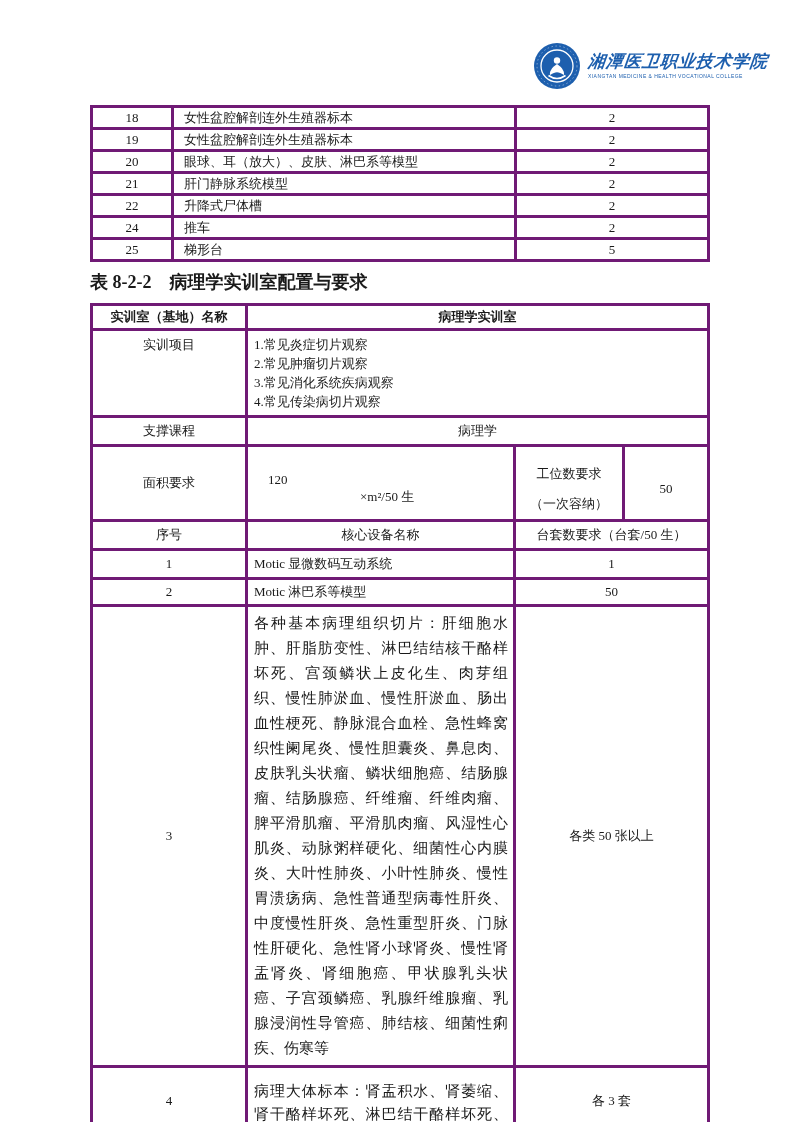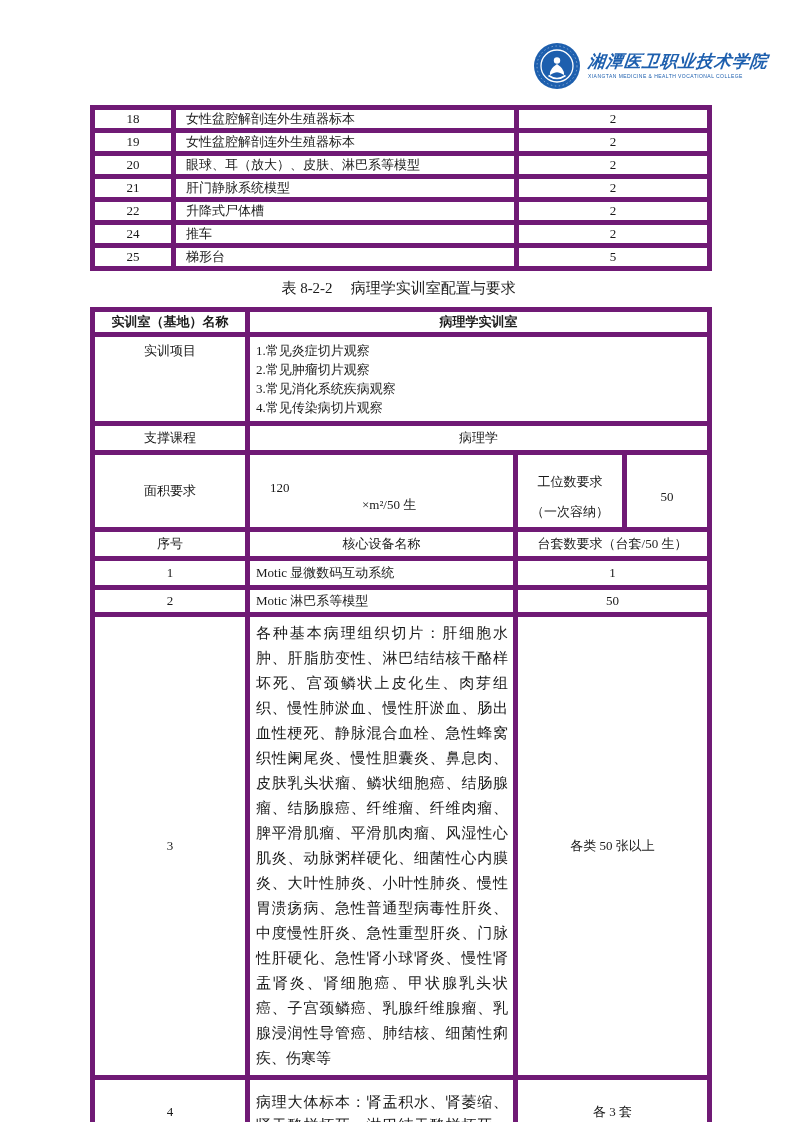--- a/index.html
+++ b/index.html
@@ -22,27 +22,27 @@
     color:#1d5fae; letter-spacing:1px; transform:skewX(-6deg);
     white-space:nowrap; line-height:20px;
   }
   .logo .en {
     font-size:5px; color:#1d5fae; letter-spacing:.45px;
     white-space:nowrap; line-height:8px; font-family:"Liberation Sans",sans-serif;
   }
   
   .content { padding:105px 87px 0 90px; }
   table.tbl { border-collapse:collapse; table-layout:fixed; width:617px; }
-  table.tbl td { border:5px solid #701a75; font-size:13px; vertical-align:middle; overflow:hidden; }
+  table.tbl td { border:3px solid #701a75; font-size:13px; vertical-align:middle; overflow:hidden; }
   .c { text-align:center; }
   .name-cell { padding-left:10px; }
   
   .t1 td { height:22px; }
   
-  .caption { width:617px; text-align:center; margin:8px 0 9px; font-size:15px; font-weight:normal; }
+  .caption { width:617px; text-align:left; margin:8px 0 9px; font-size:18px; font-weight:bold; }
   .caption .cap-label { margin-right:18px; }
   
   .rowA td { height:25px; font-weight:bold; }
   .rowB td { height:78px; }
   .rowB .lab { vertical-align:top; padding-top:5px; }
   .rowB .items { padding:4px 0 4px 6px; }
   .rowB .items div { line-height:19px; }
   .rowC td { height:29px; }
   .rowD td { height:64px; vertical-align:top; }
   .rowD .area-line { display:flex; padding:12px 0 0 20px;flex-direction:column; }

